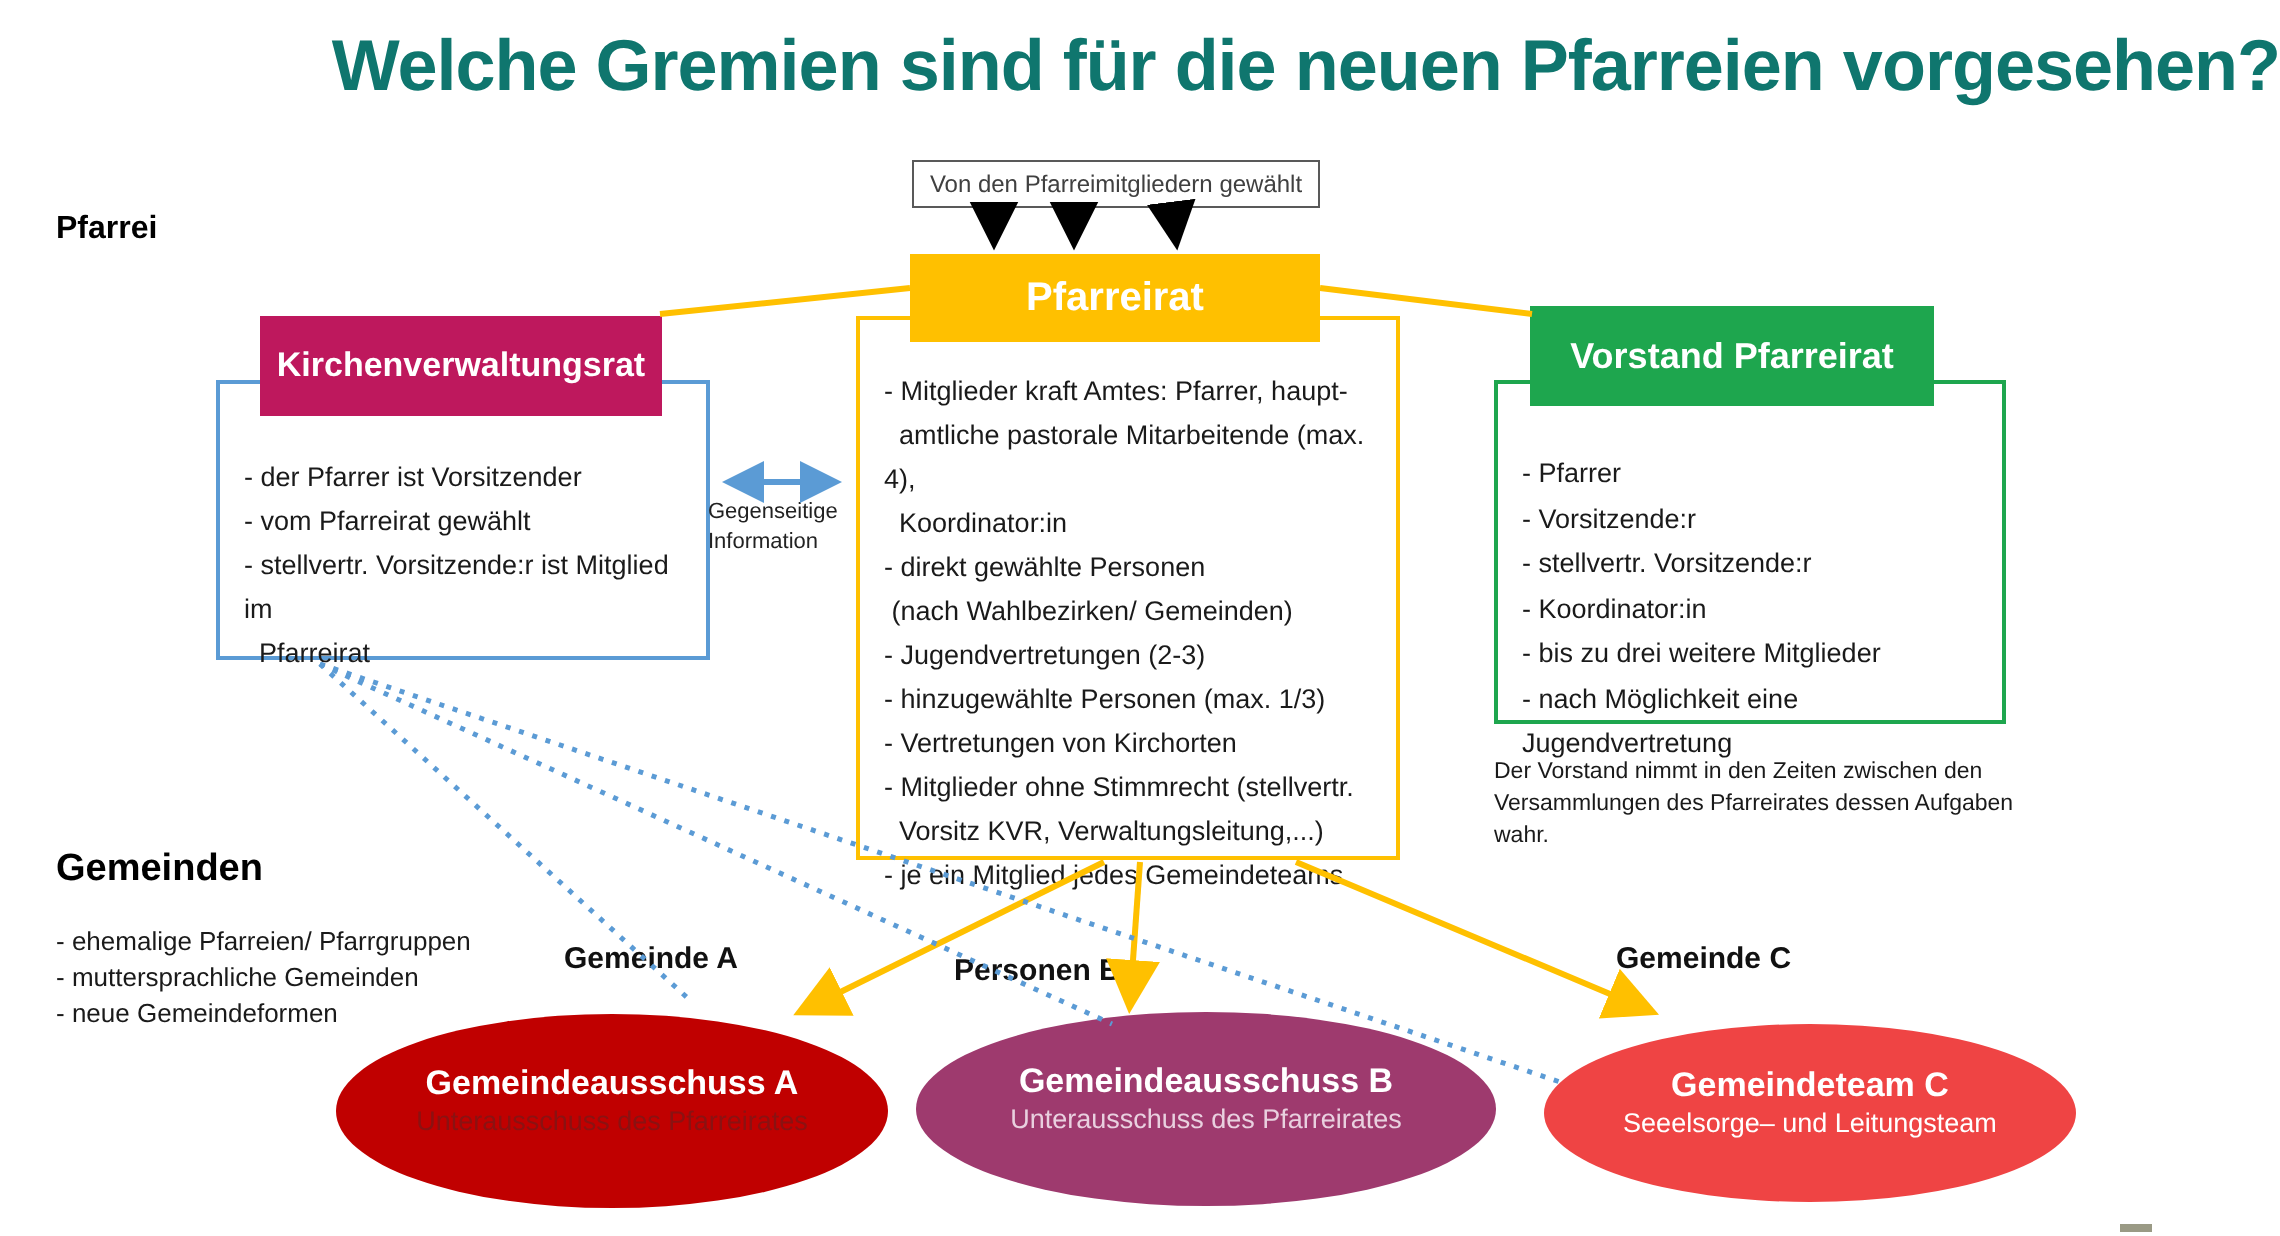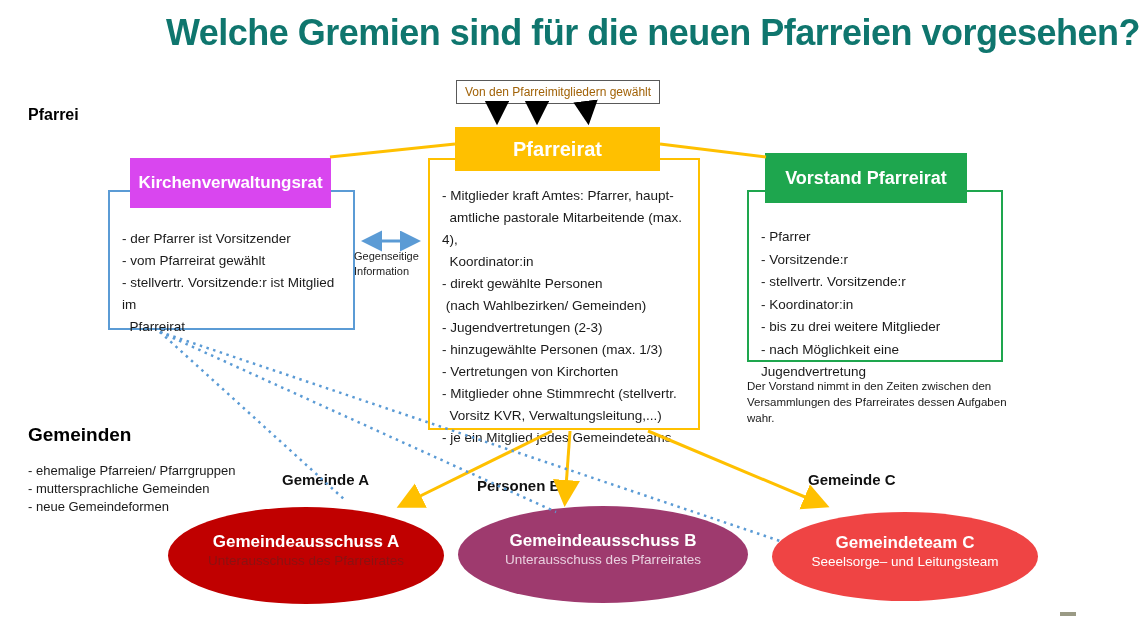--- a/index.html
+++ b/index.html
@@ -7,28 +7,28 @@
     position:relative; width:1140px; height:618px; background:#ffffff;
     font-family:"Liberation Sans", sans-serif; overflow:hidden; color:#1a1a1a;
   }
   .title {
     position:absolute; left:0; right:0; top:12px; margin:0; text-align:right;
     font-size:36px; font-weight:bold; letter-spacing:-0.5px; color:#0f766e;
   }
   .top-note {
     position:absolute; left:456px; top:80px; width:202px; height:22px;
     border:1px solid #595959; background:#fff; display:flex; align-items:center;
-    justify-content:center; font-size:12px; color:#a16207;
+    justify-content:center; font-size:12px; color:#404040;
   }
   .hdr {
     position:absolute; display:flex; align-items:center; justify-content:center;
     font-weight:bold; color:#fff; z-index:3; text-align:center;
   }
   .hdr-yellow { left:455px; top:127px; width:205px; height:44px; background:#FFC000; font-size:20px; }
-  .hdr-blue   { left:130px; top:158px; width:201px; height:50px; background:#d946ef; font-size:17px; }
+  .hdr-blue   { left:130px; top:158px; width:201px; height:50px; background:#be185d; font-size:17px; }
   .hdr-green  { left:765px; top:153px; width:202px; height:50px; background:#1EA64E; font-size:18px; }
   .bodybox { position:absolute; background:#fff; box-sizing:border-box; z-index:2; }
   .kvr-body {
     left:108px; top:190px; width:247px; height:140px; border:2.5px solid #5B9BD5;
     padding:36px 6px 0 12px; font-size:13.5px; line-height:22px;
   }
   .pfr-body {
     left:428px; top:158px; width:272px; height:272px; border:2.5px solid #FFC000;
     padding:25px 12px 0 12px; font-size:13.5px; line-height:22px;
   }

